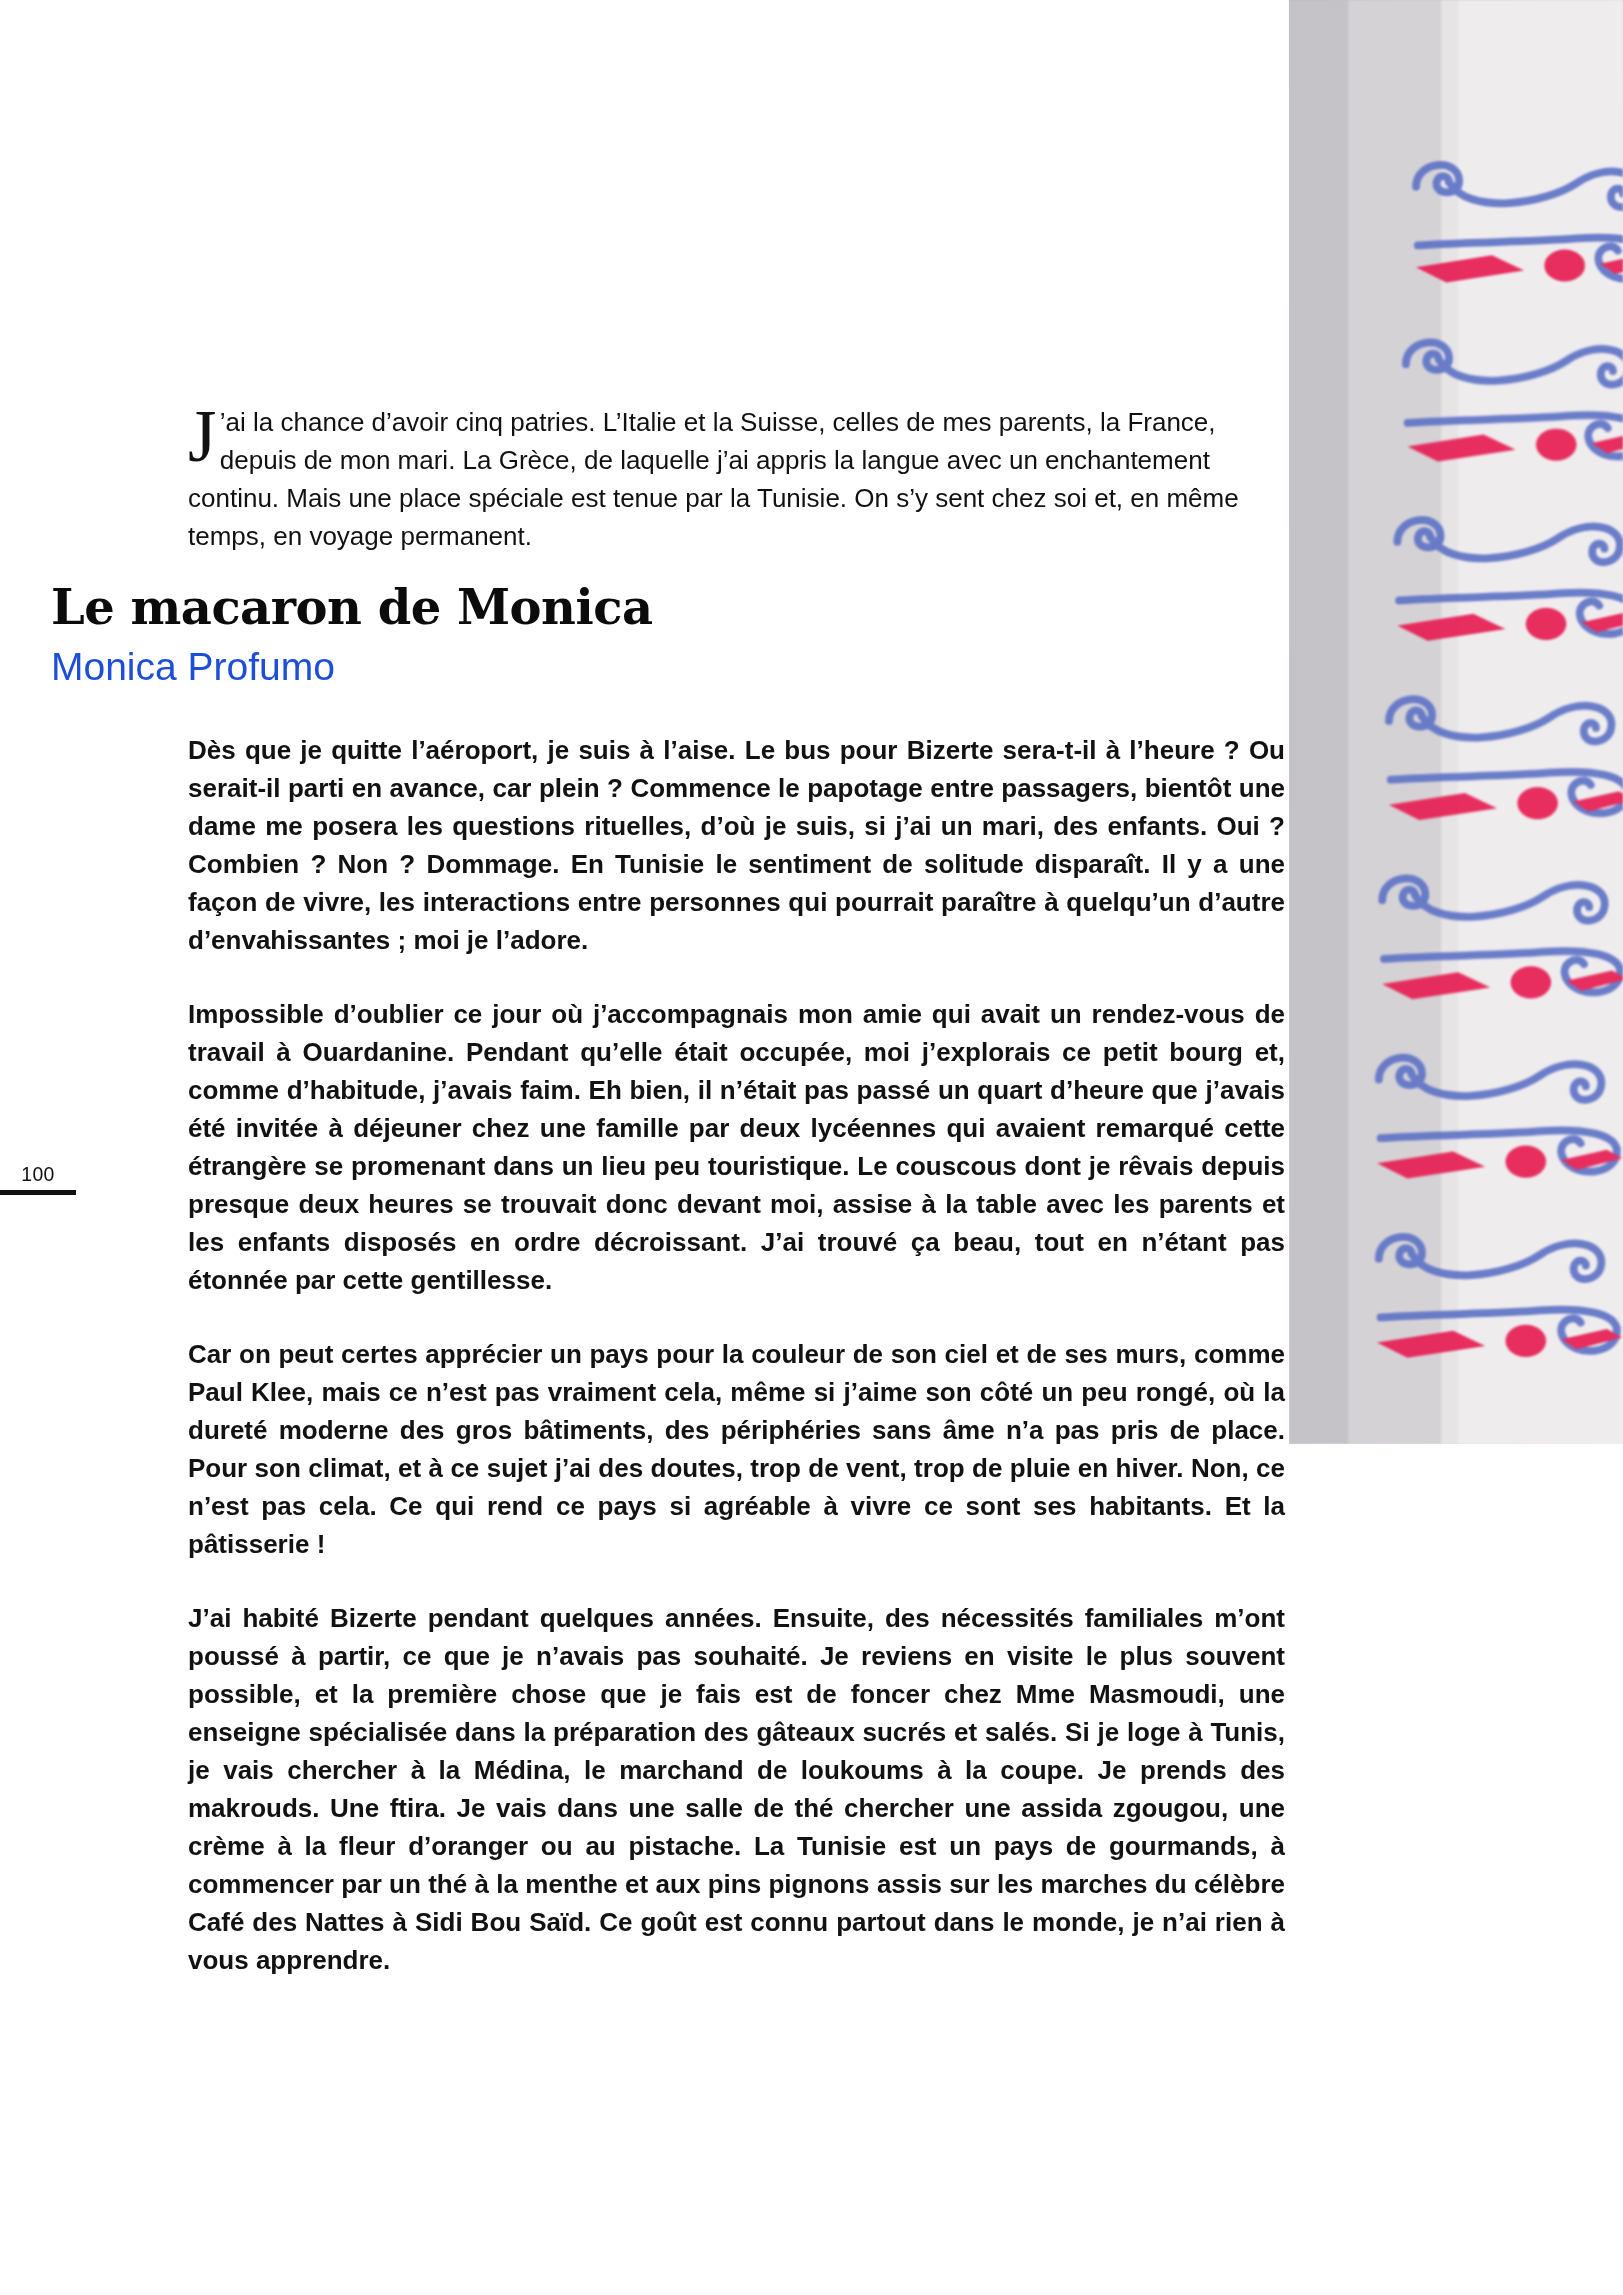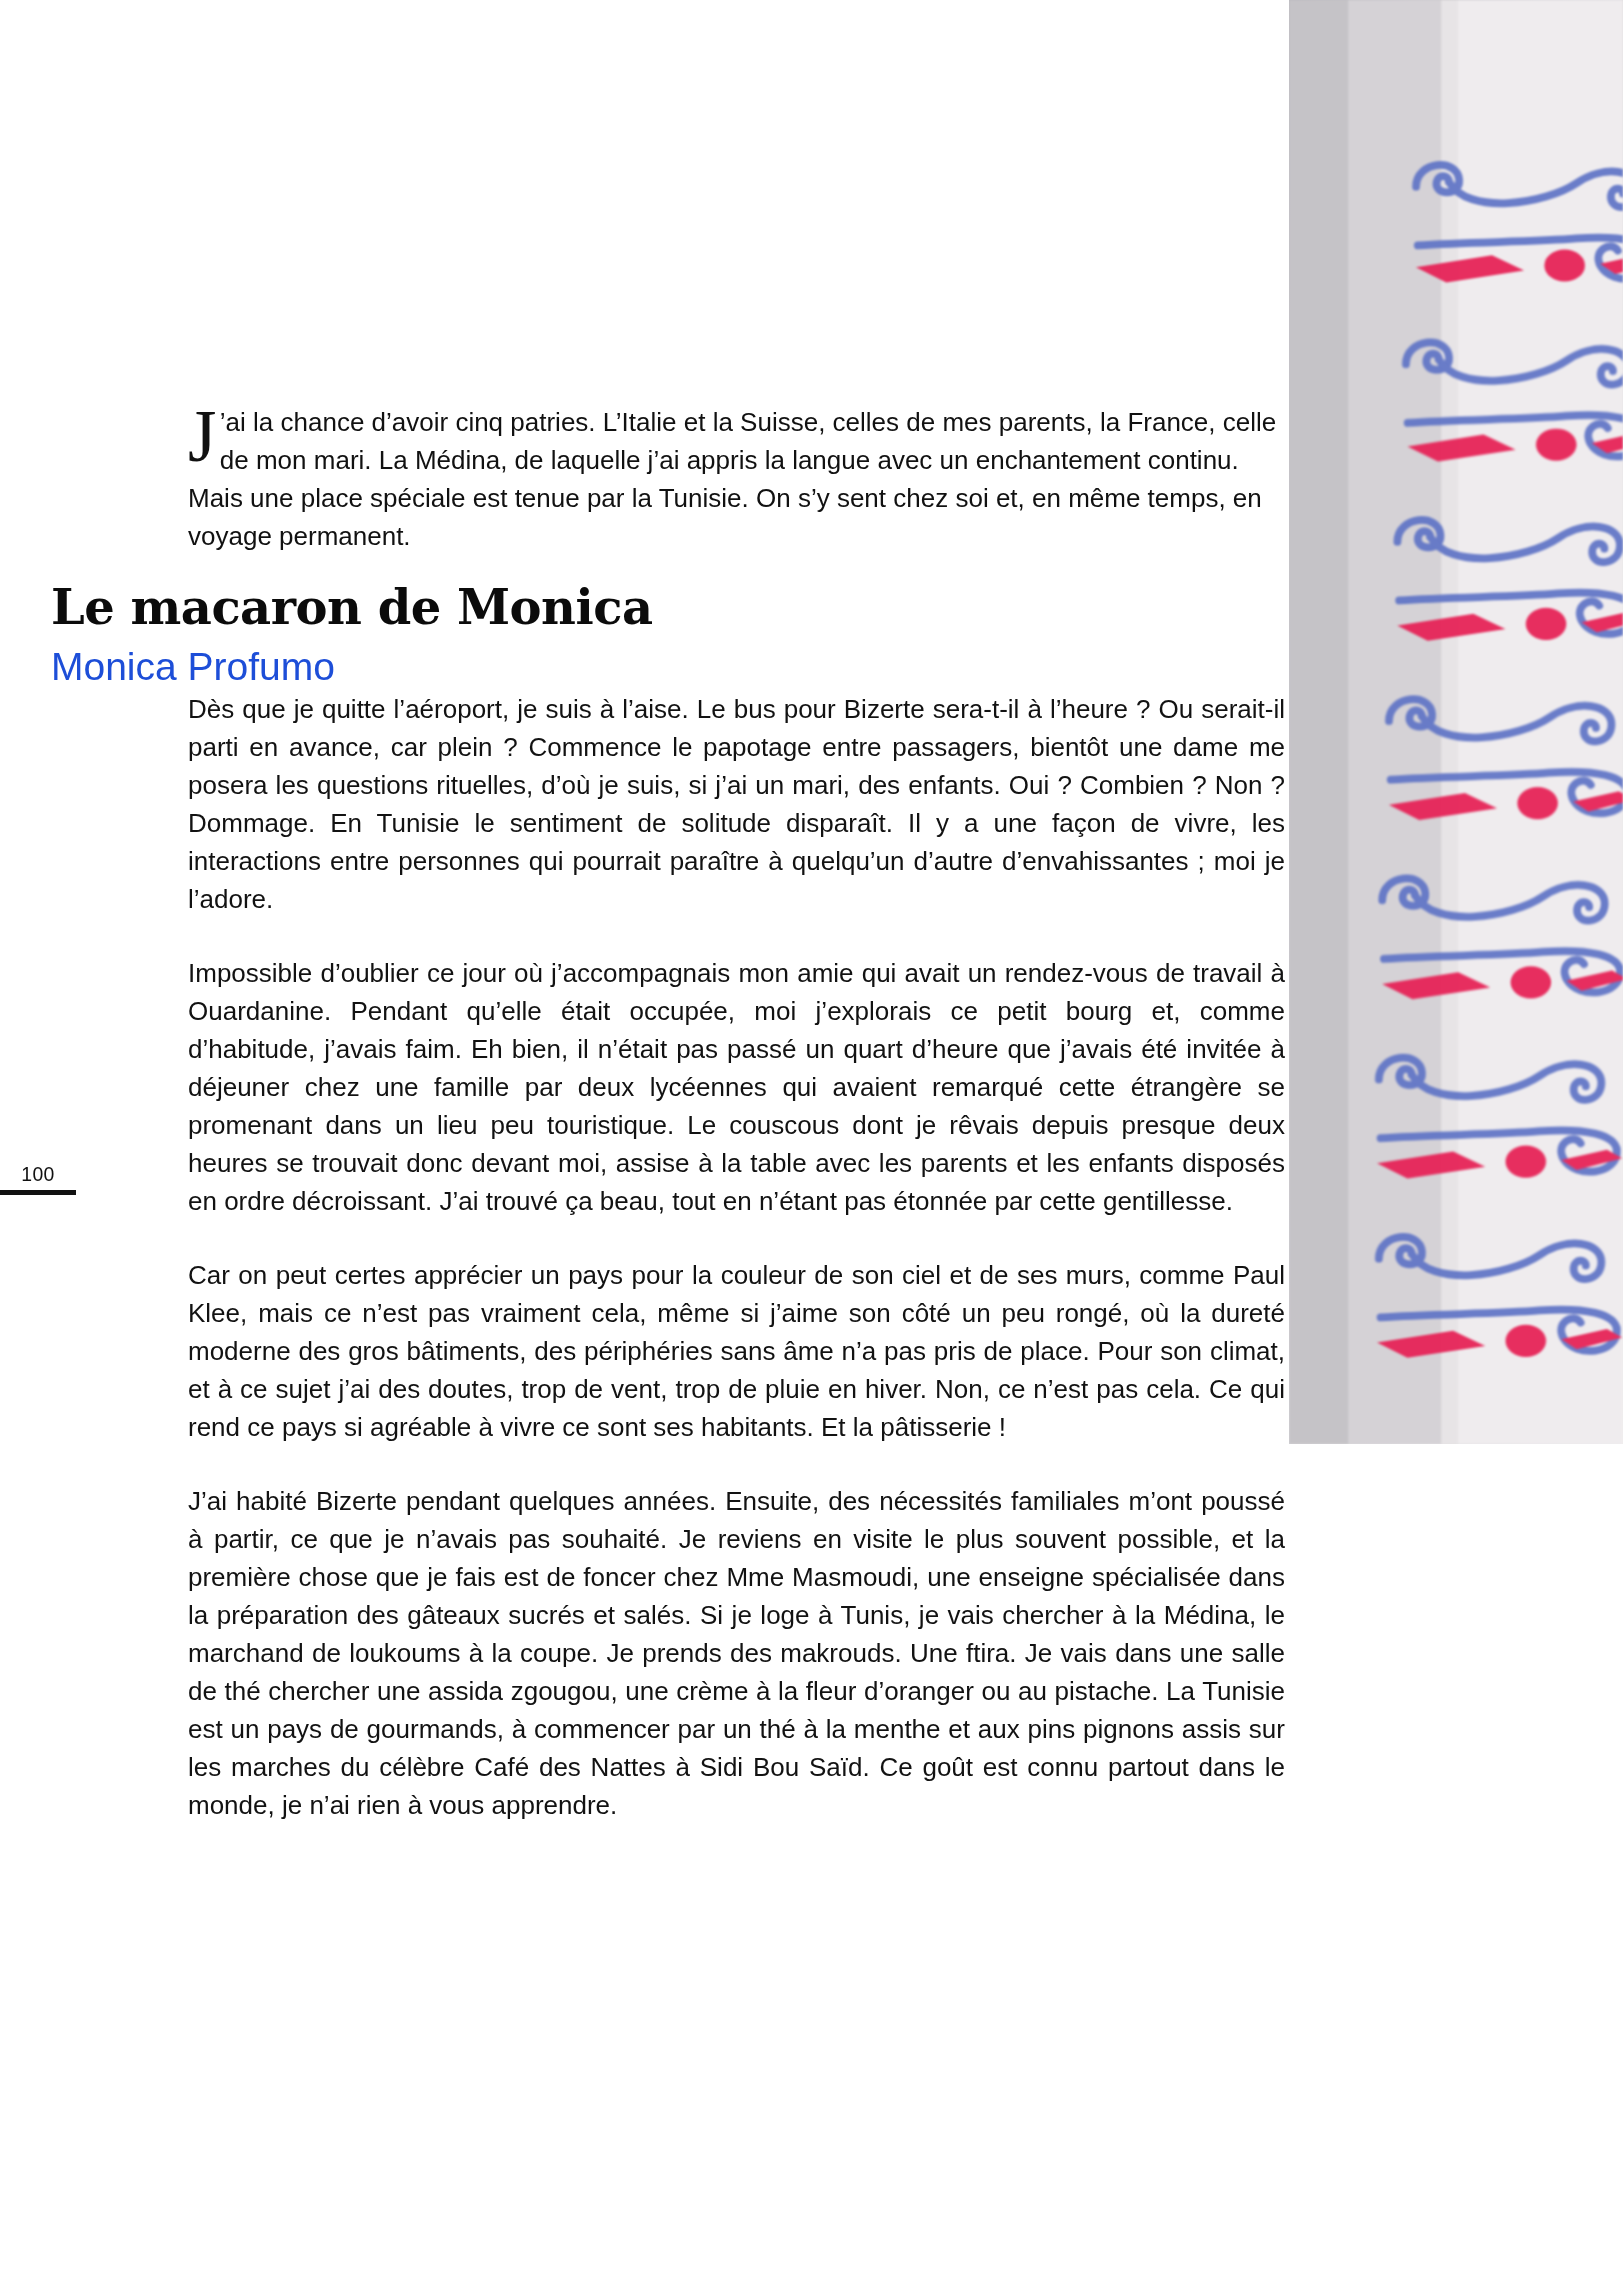--- a/index.html
+++ b/index.html
@@ -104,20 +104,22 @@
   .byline {
     margin: 10px 0 0 -137px;
     font-family: "Liberation Sans", sans-serif;
     font-size: 39px;
     line-height: 47px;
     color: #1d4ed8;
     font-stretch: condensed;
   }
 
   .body-block {
+    margin-top: 41px;
+    font-weight: bold;
   }
   .body-par {
     font-size: 26px;
     line-height: 38px;
     color: #121212;
     margin: 0 0 36px 0;
     text-align: justify;
     text-justify: inter-word;
     font-stretch: condensed;
     hyphens: none;
@@ -200,21 +202,21 @@
     </svg>
   </div>
 
   <div class="folio">
     <span class="folio-num">100</span>
     <span class="folio-rule"></span>
   </div>
 
   <div class="column">
 
-    <p class="standfirst"><span class="dropcap">J</span><span>’ai la chance d’avoir cinq patries. L’Italie et la Suisse, celles de mes parents, la France, celle de mon mari. La Médina, de laquelle j’ai appris la langue avec un enchantement continu. Mais une place spéciale est tenue par la Tunisie. On s’y sent chez soi et, en même temps, en voyage permanent.</span></p>
+    <p class="standfirst"><span class="dropcap">J</span><span>’ai la chance d’avoir cinq patries. L’Italie et la Suisse, celles de mes parents, la France, depuis de mon mari. La Grèce, de laquelle j’ai appris la langue avec un enchantement continu. Mais une place spéciale est tenue par la Tunisie. On s’y sent chez soi et, en même temps, en voyage permanent.</span></p>
 
     <h1 class="headline">Le macaron de Monica</h1>
 
     <div class="byline">Monica Profumo</div>
 
     <div class="body-block">
       <p class="body-par">Dès que je quitte l’aéroport, je suis à l’aise. Le bus pour Bizerte sera-t-il à l’heure ? Ou serait-il parti en avance, car plein ? Commence le papotage entre passagers, bientôt une dame me posera les questions rituelles, d’où je suis, si j’ai un mari, des enfants. Oui ? Combien ? Non ? Dommage. En Tunisie le sentiment de solitude disparaît. Il y a une façon de vivre, les interactions entre personnes qui pourrait paraître à quelqu’un d’autre d’envahissantes ; moi je l’adore.</p>
       <p class="body-par">Impossible d’oublier ce jour où j’accompagnais mon amie qui avait un rendez-vous de travail à Ouardanine. Pendant qu’elle était occupée, moi j’explorais ce petit bourg et, comme d’habitude, j’avais faim. Eh bien, il n’était pas passé un quart d’heure que j’avais été invitée à déjeuner chez une famille par deux lycéennes qui avaient remarqué cette étrangère se promenant dans un lieu peu touristique. Le couscous dont je rêvais depuis presque deux heures se trouvait donc devant moi, assise à la table avec les parents et les enfants disposés en ordre décroissant. J’ai trouvé ça beau, tout en n’étant pas étonnée par cette gentillesse.</p>
       <p class="body-par">Car on peut certes apprécier un pays pour la couleur de son ciel et de ses murs, comme Paul Klee, mais ce n’est pas vraiment cela, même si j’aime son côté un peu rongé, où la dureté moderne des gros bâtiments, des périphéries sans âme n’a pas pris de place. Pour son climat, et à ce sujet j’ai des doutes, trop de vent, trop de pluie en hiver. Non, ce n’est pas cela. Ce qui rend ce pays si agréable à vivre ce sont ses habitants. Et la pâtisserie !</p>
       <p class="body-par">J’ai habité Bizerte pendant quelques années. Ensuite, des nécessités familiales m’ont poussé à partir, ce que je n’avais pas souhaité. Je reviens en visite le plus souvent possible, et la première chose que je fais est de foncer chez Mme Masmoudi, une enseigne spécialisée dans la préparation des gâteaux sucrés et salés. Si je loge à Tunis, je vais chercher à la Médina, le marchand de loukoums à la coupe. Je prends des makrouds. Une ftira. Je vais dans une salle de thé chercher une assida zgougou, une crème à la fleur d’oranger ou au pistache. La Tunisie est un pays de gourmands, à commencer par un thé à la menthe et aux pins pignons assis sur les marches du célèbre Café des Nattes à Sidi Bou Saïd. Ce goût est connu partout dans le monde, je n’ai rien à vous apprendre.</p>

